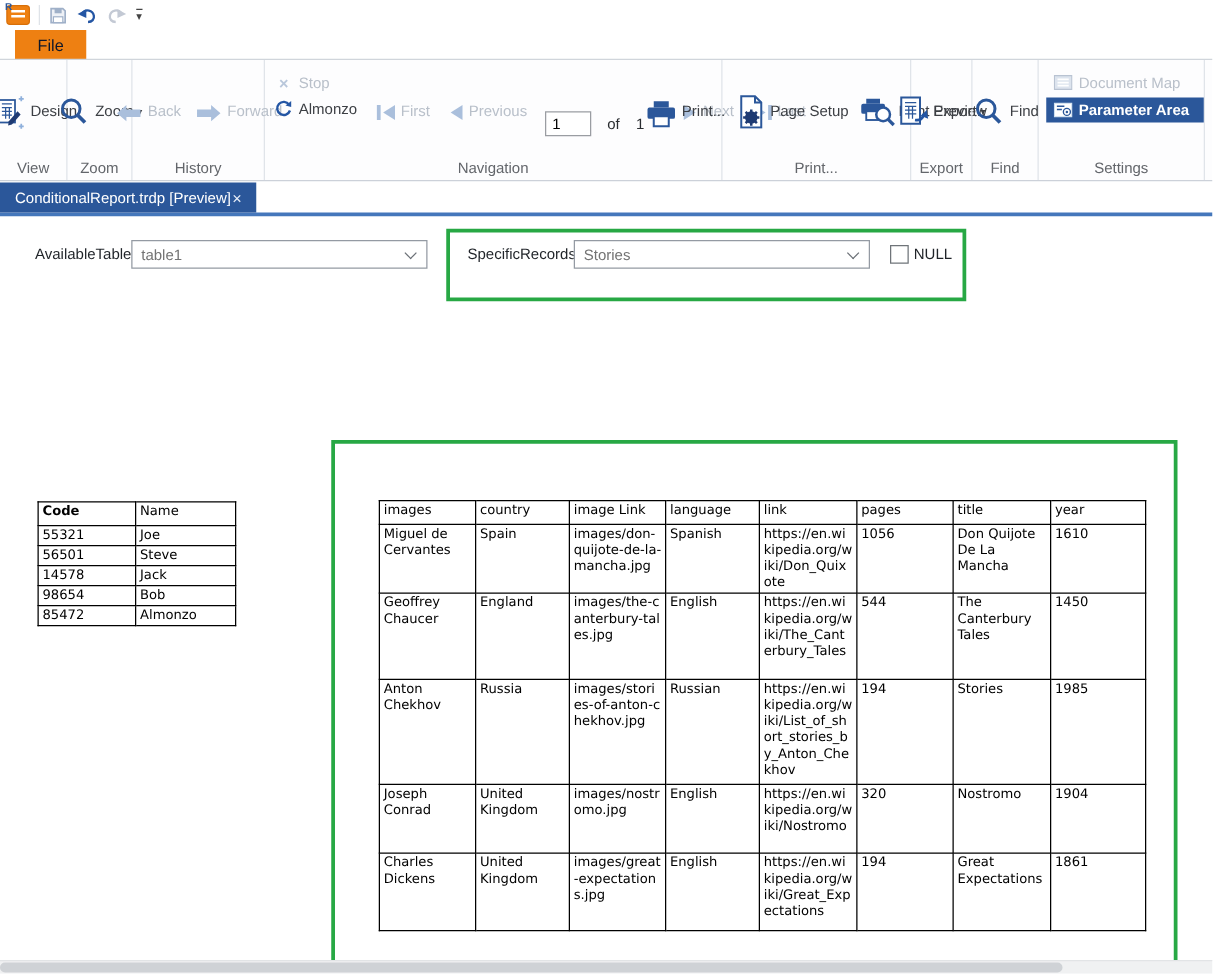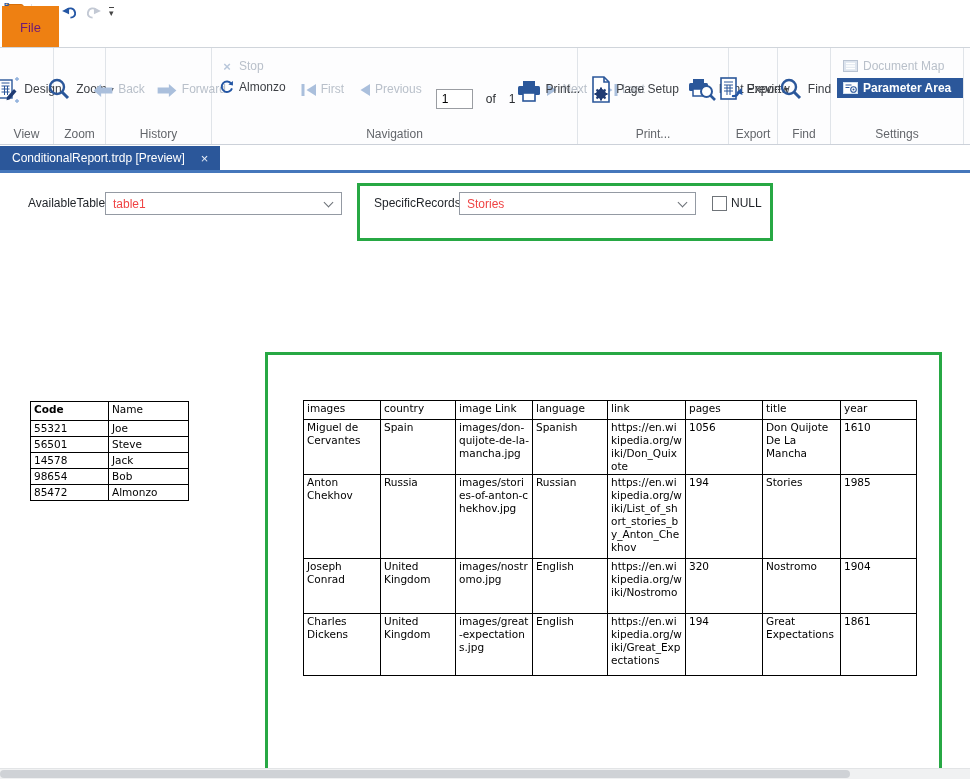--- a/index.html
+++ b/index.html
@@ -10,21 +10,21 @@
   .qat{height:24px;display:flex;align-items:center;padding-left:5px;gap:7px}
   .appicon{width:17px;height:14px;background:#ee8012;border-radius:3px;position:relative;border:1px solid #d86f08}
   .appicon:before{content:"";position:absolute;left:3px;top:3px;right:3px;height:2px;background:#fff;box-shadow:0 4px 0 #fff}
   .appicon .rbadge{position:absolute;left:-2px;top:-4px;font-size:8px;font-weight:bold;color:#2b579a}
   .qat-sep{width:1px;height:16px;background:#dfe3e8}
   .qat-caret{font-size:9px;color:#444;border-top:1.5px solid #444;line-height:8px;padding-top:1px}
 
   
   .tabrow{height:24px;display:flex;align-items:flex-end;position:relative}
   .tabrow:after{content:"";position:absolute;left:0;right:0;bottom:0;height:1px;background:#d0d5db}
-  .tab-file{width:57px;height:42px;background:#ee8012;color:#701a75;font-size:13px;display:flex;align-items:center;justify-content:center;margin-left:2px}
+  .tab-file{width:57px;height:24px;background:#ee8012;color:#0f172a;font-size:13px;display:flex;align-items:center;justify-content:center;margin-left:12px}
   .tab-active{height:24px;background:#fff;border:1px solid #d0d5db;border-bottom:none;padding:0 18px;display:flex;align-items:center;font-size:13px;color:#2a2d31;margin-left:4px;position:relative;z-index:2}
   .tab-active:after{content:"";position:absolute;left:0;right:0;bottom:-1px;height:1px;background:#fff}
 
   
   .ribbon{height:96px;display:flex;background:#fdfdfe;border-bottom:1px solid #ccd1d9;position:relative;z-index:1}
   .rgroup{position:relative;border-right:1px solid #e0e4e9;flex:none}
   .rgroup-label{position:absolute;bottom:3px;left:0;right:0;text-align:center;font-size:12px;color:#63666b;white-space:nowrap}
   .rbody{display:flex;padding-top:5px;height:68px}
   .bigbtn{display:flex;align-items:center;font-size:12px;gap:3px;padding-top:5px}
   .bigbtn .lbl{line-height:13px;text-align:center;white-space:nowrap}
@@ -34,27 +34,27 @@
   .pageinput{width:30px;height:18px;border:1px solid #9a9da2;font-size:12px;padding:0 0 0 5px;font-family:"Liberation Sans",sans-serif;outline:none}
   .setrow{display:flex;align-items:center;gap:5px;font-size:12px;height:20px;padding:0 6px;margin-left:6px;white-space:nowrap}
   .setrow.active{background:#2b579a;color:#fff;font-weight:bold}
   .roverflow{padding:36px 0 0 12px;font-size:13px;color:#3c3f44}
 
   svg{display:block}
   .xglyph{font-size:13px;font-weight:bold;color:#b9c7db;width:14px;text-align:center}
 
   
   .doctabbar{height:24px;display:flex;background:#fff;margin-top:1px}
-  .doctab{background:#2b579a;color:#fff;font-size:12px;display:flex;align-items:center;padding:0 12px;gap:16px}
+  .doctab{background:#2b579a;color:#fff;font-size:12px;display:flex;align-items:center;padding:0 12px;gap:1px}
   .doctab .close{font-size:13px;color:#e8eef8;cursor:default}
   .docstrip{height:3px;background:#4577bb}
 
   
   .label12{position:absolute;font-size:12px;color:#1f2328;white-space:nowrap}
-  .combo{position:absolute;background:#fff;border:1px solid #949aa3;display:flex;align-items:center;font-size:12px;padding-left:7px;color:#ef4444}
+  .combo{position:absolute;background:#fff;border:1px solid #949aa3;display:flex;align-items:center;font-size:12px;padding-left:7px;color:#737373}
   .combo .chev{margin-left:auto;margin-right:9px;width:6px;height:6px;border-right:1.4px solid #6b7076;border-bottom:1.4px solid #6b7076;transform:rotate(45deg);margin-top:-3px}
   .checkbox{position:absolute;width:13px;height:13px;border:1px solid #6f7479;background:#fff}
   .gbox{position:absolute;border:3px solid #27a844}
 
   table.rep{border-collapse:collapse;position:absolute;font-family:"DejaVu Sans",sans-serif;font-size:10.5px;line-height:13px;color:#000;table-layout:fixed}
   table.rep th,table.rep td{border:1px solid #000;vertical-align:top;padding:1px 3px;font-weight:normal;text-align:left;overflow:hidden}
   td.brk{word-break:break-all}
 
   .hscroll{position:absolute;left:0;bottom:0;width:970px;height:10px;background:#f0f1f2;border-top:1px solid #e2e4e6}
   .hthumb{position:absolute;left:0;top:1px;height:8px;width:850px;background:#cfd2d6;border-radius:4px}
@@ -401,20 +401,30 @@
         <tr style="height: 55px;">
           <td>Miguel de Cervantes</td>
           <td>Spain</td>
           <td class="brk">images/don-quijote-de-la-mancha.jpg</td>
           <td>Spanish</td>
           <td class="brk">https://en.wikipedia.org/wiki/Don_Quixote</td>
           <td>1056</td>
           <td>Don Quijote De La Mancha</td>
           <td>1610</td>
         </tr>
+        <tr style="height: 69px;">
+          <td>Geoffrey Chaucer</td>
+          <td>England</td>
+          <td class="brk">images/the-canterbury-tales.jpg</td>
+          <td>English</td>
+          <td class="brk">https://en.wikipedia.org/wiki/The_Canterbury_Tales</td>
+          <td>544</td>
+          <td>The Canterbury Tales</td>
+          <td>1450</td>
+        </tr>
         <tr style="height: 84px;">
           <td>Anton Chekhov</td>
           <td>Russia</td>
           <td class="brk">images/stories-of-anton-chekhov.jpg</td>
           <td>Russian</td>
           <td class="brk">https://en.wikipedia.org/wiki/List_of_short_stories_by_Anton_Chekhov</td>
           <td>194</td>
           <td>Stories</td>
           <td>1985</td>
         </tr>

